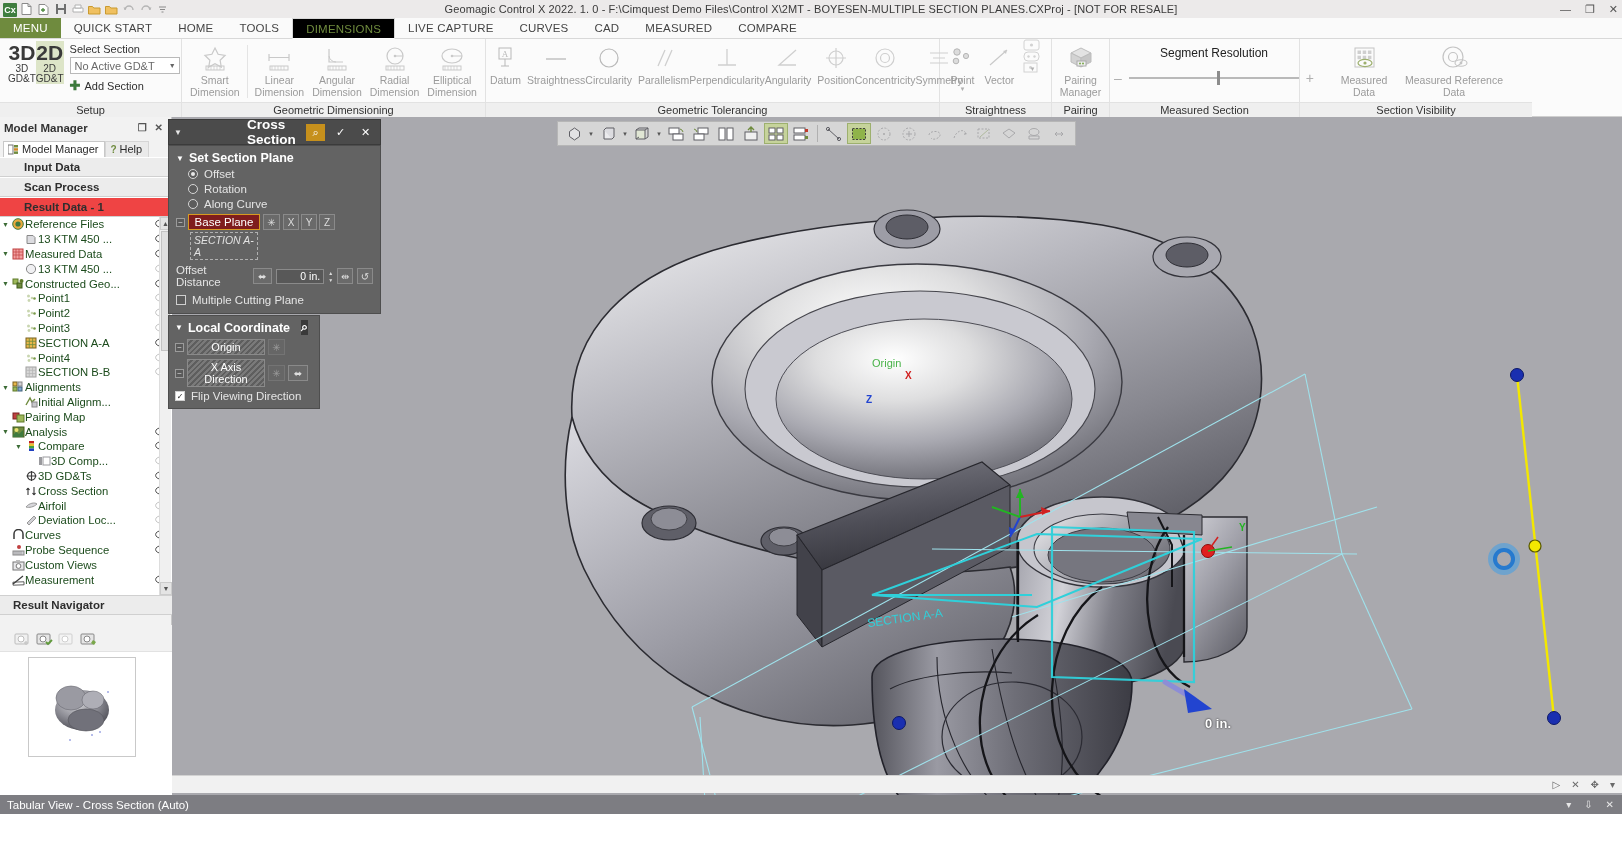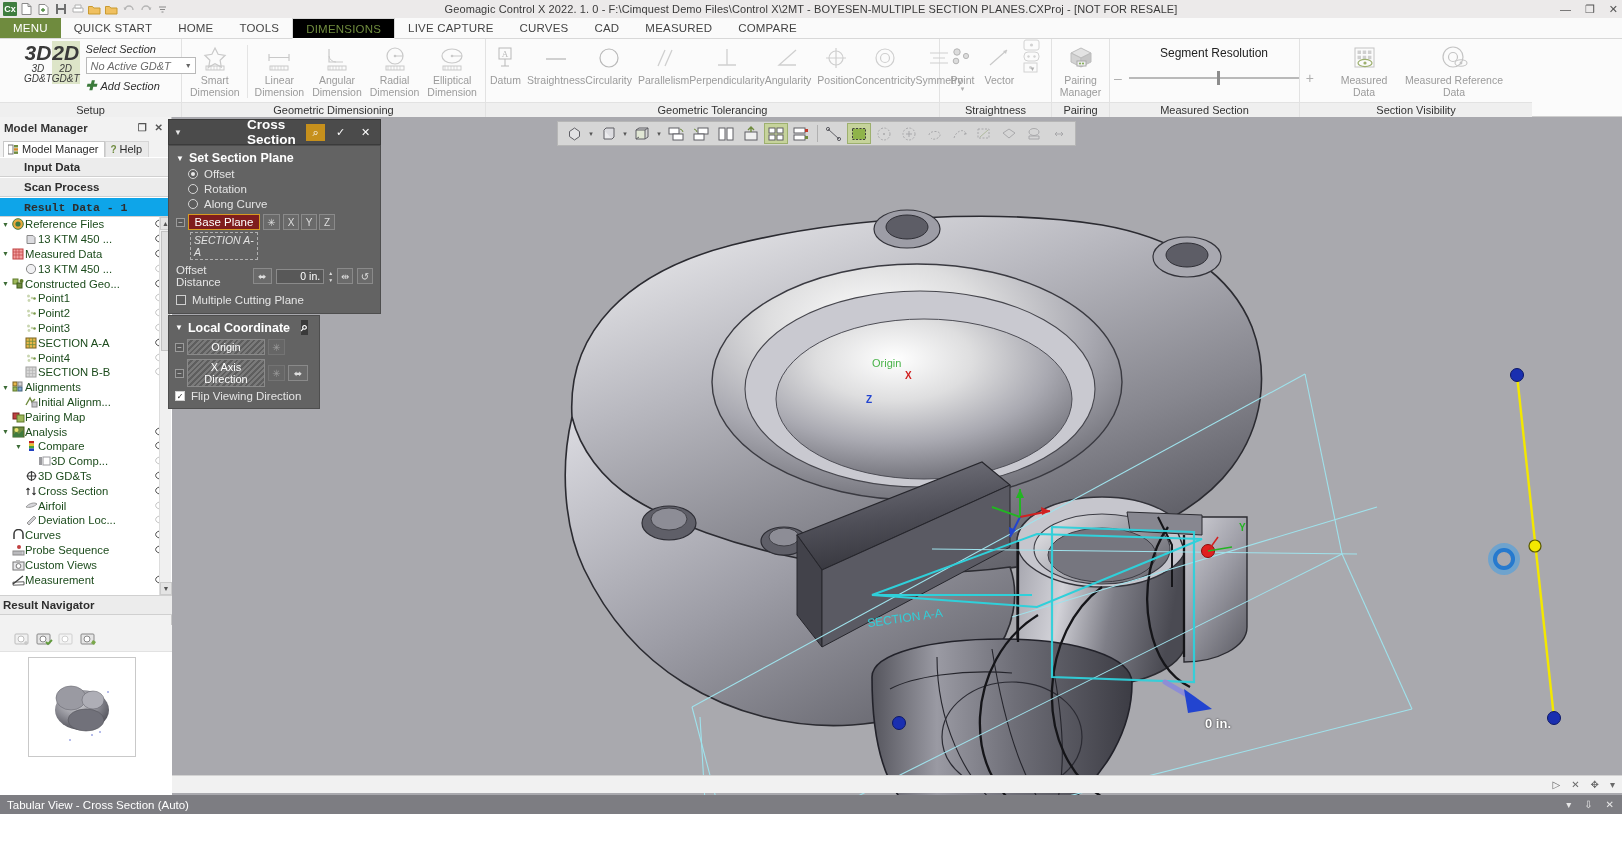--- a/index.html
+++ b/index.html
@@ -12,21 +12,21 @@
     color: #222;
   }
   #app { position: relative; width: 1622px; height: 848px; }
 
   
   .titlebar {
     position: absolute; left:0; top:0; width:1622px; height:18px;
     background: #eceaea;
     display:flex; align-items:center;
   }
-  .qat { display:flex; align-items:center; gap:2px; padding-left:3px; }
+  .qat { display:flex; align-items:flex-end; gap:2px; padding-left:3px; }
   .qat .ic { width:15px; height:15px; display:flex; align-items:center; justify-content:center;
              font-size:11px; color:#7a7a7a; }
   .cx-logo { width:14px; height:14px; background:#3f7d3f; color:#fff; font-weight:bold;
              font-size:9px; display:flex; align-items:center; justify-content:center; border-radius:1px;}
   .title-text {
     position:absolute; left:0; width:1622px; text-align:center;
     font-size:11px; color:#3a3a3a; letter-spacing:0.1px;
   }
   .wincontrols { position:absolute; right:4px; top:0; display:flex; gap:14px; align-items:center; height:18px; }
   .wincontrols span { font-size:11px; color:#555; cursor:default; }
@@ -106,40 +106,40 @@
   .mm-tab {
     display:flex; align-items:center; gap:3px; padding:1px 6px 2px 4px; font-size:11px;
     color:#2a2a2a; border:1px solid #c8c8c8; border-bottom:none; background:#fff;
   }
   .mm-tab.inactive { background:#eaeaea; border-color:#d5d5d5; }
   .secbar {
     height:20px; display:flex; align-items:center; padding-left:24px;
     font-size:11.5px; font-weight:bold; color:#2e2e2e;
     background:#ececec; border-top:1px solid #fff; border-bottom:1px solid #d0d0d0;
   }
-  .secbar.active { background:#0ea5e9;font-family:Liberation Mono, monospace; }
+  .secbar.active { background:#ef4444; }
   .tree { position:absolute; left:0; top:100px; width:172px; height:378px; background:#fff; overflow:hidden;}
   .tnode {
     display:flex; align-items:center; height:14.8px; font-size:11.3px; color:#1d4d1d; cursor:default;
     padding-right:4px;
   }
   .tnode .caret { width:11px; text-align:center; font-size:7px; color:#3b6b35;}
   .tnode .ti { width:14px; display:flex; align-items:center; justify-content:center;}
   .tnode .tlabel { flex:1; color:#1c4b1c; white-space:nowrap; overflow:hidden;}
   .tnode .eye { width:14px; text-align:center; }
   .scrollbar {
     position:absolute; right:0; top:100px; width:12px; height:378px; background:#f0f0f0; border-left:1px solid #ddd;
   }
   .sb-arrow { height:13px; display:flex; align-items:center; justify-content:center; font-size:7px;
               background:#e4e4e4; border:1px solid #ccc; color:#555;}
   .sb-thumb { position:absolute; top:14px; left:1px; width:9px; height:120px; background:#e0e0e0; border:1px solid #c4c4c4;}
   .resultnav {
     position:absolute; left:0; top:478px; width:172px; height:20px;
     background:#ececec; border-top:1px solid #d0d0d0; border-bottom:1px solid #d0d0d0;
-    display:flex; align-items:center; padding-left:3px; font-size:11.5px; font-weight:bold; color:#2e2e2e;
+    display:flex; align-items:center; padding-left:13px; font-size:11.5px; font-weight:bold; color:#2e2e2e;
   }
   .navbtns { position:absolute; left:0; top:508px; width:172px; height:26px; background:#f2f2f2;
              display:flex; align-items:center; gap:5px; padding-left:14px; }
   .thumbbox { position:absolute; left:28px; top:540px; width:108px; height:100px; background:#fff; border:1px solid #c9c9c9;}
   .leftwhite { position:absolute; left:0; top:534px; width:172px; height:164px; background:#fff; border-top:1px solid #e2e2e2; }
 
   
   .viewport {
     position:absolute; left:172px; top:117px; width:1450px; height:698px;
     background:#a9a9ae; overflow:hidden;
@@ -294,21 +294,21 @@
     <div class="tab">LIVE CAPTURE</div>
     <div class="tab">CURVES</div>
     <div class="tab">CAD</div>
     <div class="tab">MEASURED</div>
     <div class="tab">COMPARE</div>
   </div>
 
   <div class="ribbon">
 
     <div class="rgroup" style="width:182px;">
-      <div class="rgroup-body" style="padding-left:24px;font-style:italic;">
+      <div class="rgroup-body" style="padding-left:8px;">
         <div class="gdt-big">
           <div class="num">3D</div>
           <div class="sub">3D</div>
           <div class="sub">GD&amp;T</div>
         </div>
         <div class="gdt-big sel">
           <div class="num">2D</div>
           <div class="sub">2D</div>
           <div class="sub">GD&amp;T</div>
         </div>

